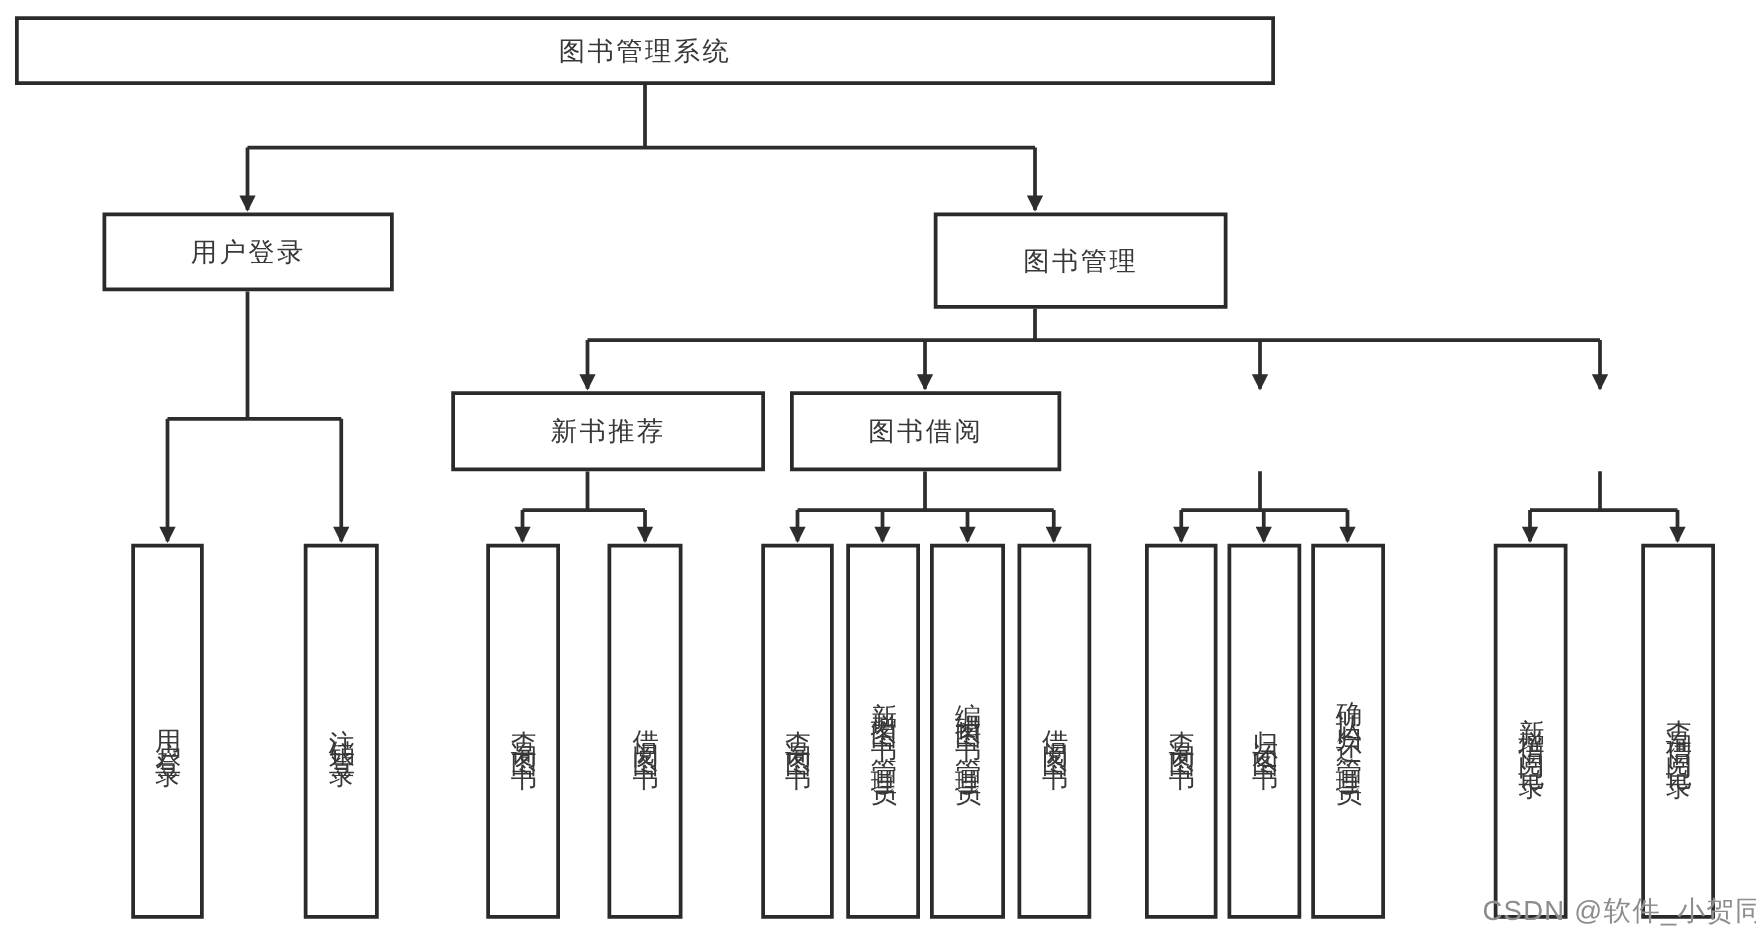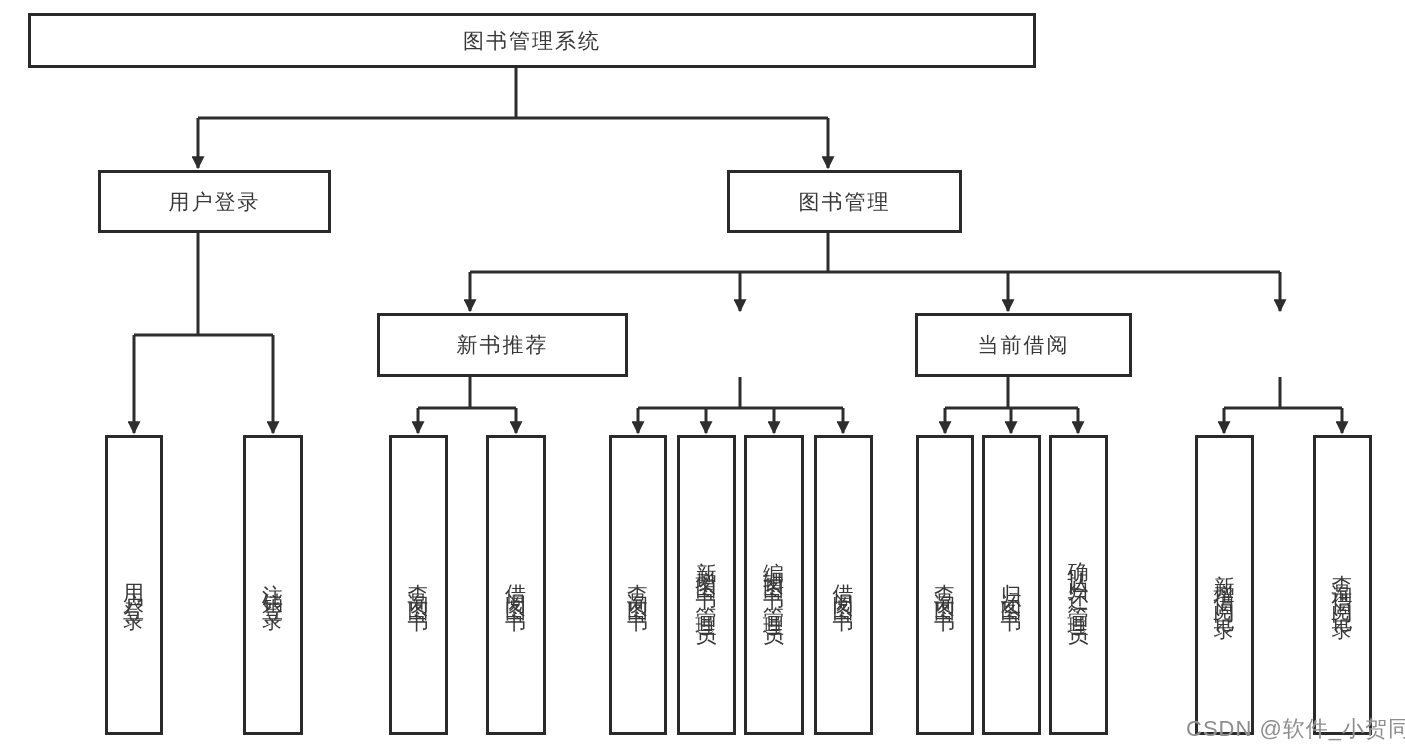--- a/index.html
+++ b/index.html
@@ -14,21 +14,20 @@
   .box{
     position:absolute;
     box-sizing:border-box;
     border:3px solid #2a2a2a;
     background:#ffffff;
     display:flex;align-items:center;justify-content:center;
     color:#383838;
     font-size:21px;
     letter-spacing:2px;
     white-space:nowrap;
-    margin-left:16px;
   }
   .vbox{
     position:absolute;
     box-sizing:border-box;
     border:3px solid #2a2a2a;
     background:#ffffff;
     display:flex;align-items:center;justify-content:center;
     color:#383838;
     font-size:21px;
   }
@@ -93,24 +92,24 @@
 
       <path d="M1280 377 V408 M1224 408 H1342"></path>
       <path d="M1224 408 V433" marker-end="url(#arrow)"></path>
       <path d="M1342 408 V433" marker-end="url(#arrow)"></path>
     </g>
   </svg>
 
   <div class="box" style="left:12px;top:13px;width:1008px;height:55px;">图书管理系统</div>
 
   <div class="box" style="left:82px;top:170px;width:233px;height:63px;">用户登录</div>
-  <div class="box" style="left:711px;top:170px;width:235px;height:63px;font-family:Liberation Mono, monospace;">图书管理</div>
+  <div class="box" style="left:747px;top:170px;width:235px;height:77px;font-family:Liberation Mono, monospace;">图书管理</div>
 
   <div class="box" style="left:361px;top:313px;width:251px;height:64px;">新书推荐</div>
-  <div class="box" style="left:899px;top:313px;width:217px;height:64px;">当前借阅</div>
+  <div class="box" style="left:632px;top:313px;width:217px;height:64px;">图书借阅</div>
 
   <div class="vbox" style="left:105px;top:435px;width:58px;height:300px;">
     <span class="vtext">用户登录</span>
   </div>
   <div class="vbox" style="left:243px;top:435px;width:60px;height:300px;">
     <span class="vtext">注销登录</span>
   </div>
 
   <div class="vbox" style="left:389px;top:435px;width:59px;height:300px;">
     <span class="vtext">查询图书</span>

